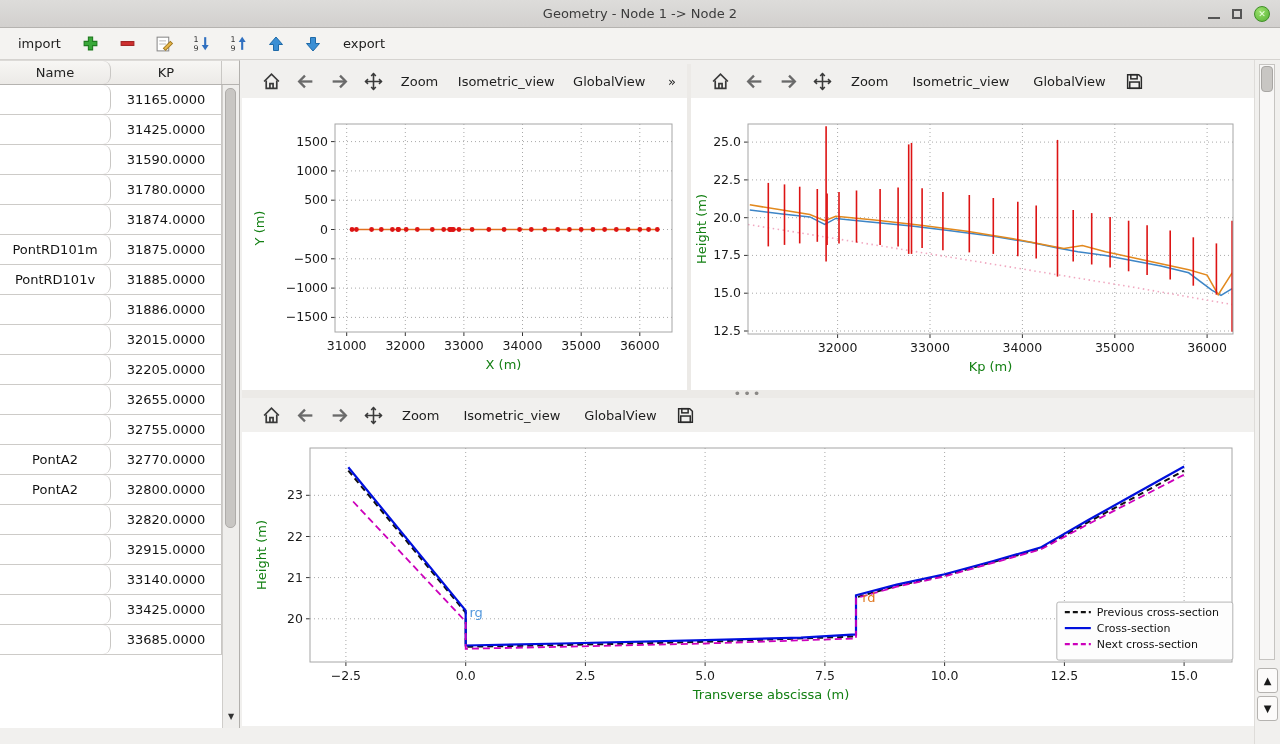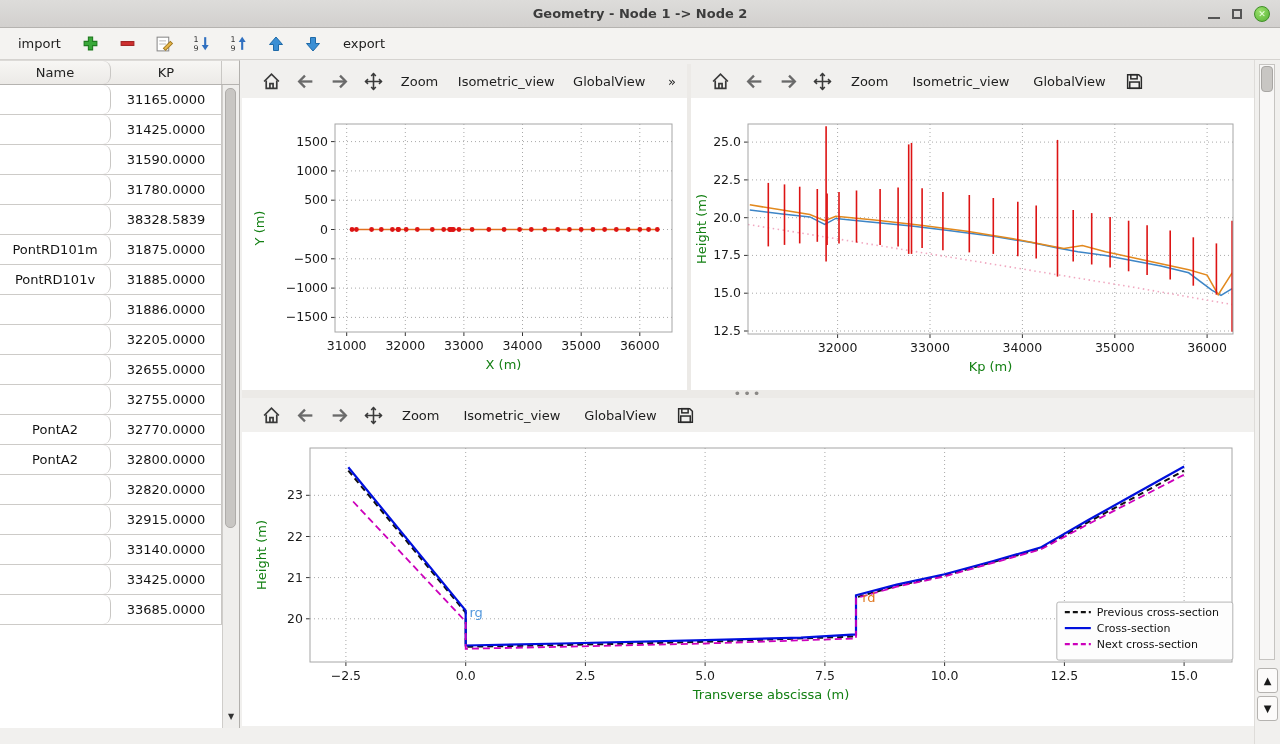--- a/index.html
+++ b/index.html
@@ -1,21 +1,21 @@
 <!DOCTYPE html>
 <html><head>
 <meta charset="utf-8">
 <style>
   * { margin:0; padding:0; box-sizing:border-box; font-family:"DejaVu Sans","Liberation Sans",sans-serif; }
   html,body { width:1280px; height:744px; overflow:hidden; background:#f1f0ee; }
   .window { position:relative; width:1280px; height:744px; background:#f1f0ee; }
 
   
   .titlebar { position:relative; height:28px; background:linear-gradient(#dddcda,#d2d0ce); border-bottom:1px solid #b5b3b0; }
-  .titlebar .title { position:absolute; left:0; right:0; top:6px; text-align:center; font-size:13px; font-weight:bold; color:#3c3c3c; }
+  .titlebar .title { position:absolute; left:0; right:0; top:6px; text-align:center; font-size:13px; font-weight:normal; color:#3c3c3c; }
   .win-controls { position:absolute; right:10px; top:0; height:28px; display:flex; align-items:center; gap:12px; }
   .wc-min { width:12px; height:10px; border-bottom:2px solid #555; }
   .wc-restore { width:10px; height:10px; border:2px solid #555; }
   .wc-close { width:16px; height:16px; border-radius:50%; background:radial-gradient(circle at 35% 30%, #9be06c, #57b335); border:1px solid #3f8f27; display:flex; align-items:center; justify-content:center; color:#eaffe0; font-size:9px; line-height:1; }
 
   
   .app-toolbar { height:32px; background:#f4f3f1; border-bottom:1px solid #d5d3d0; display:flex; align-items:center; padding:0 14px; gap:15px; }
   .tb-text { font-size:13px; color:#1d1d1d; padding:3px 4px; cursor:default; }
   .tb-icon { width:22px; height:22px; display:flex; align-items:center; justify-content:center; }
 
@@ -150,33 +150,37 @@
           <div class="trow">
             <div class="tcell name"></div>
             <div class="tcell kp">31590.0000</div>
           </div>
           <div class="trow">
             <div class="tcell name"></div>
             <div class="tcell kp">31780.0000</div>
           </div>
           <div class="trow">
             <div class="tcell name"></div>
-            <div class="tcell kp">38328.5839</div>
+            <div class="tcell kp">31874.0000</div>
           </div>
           <div class="trow">
             <div class="tcell name">PontRD101m</div>
             <div class="tcell kp">31875.0000</div>
           </div>
           <div class="trow">
             <div class="tcell name">PontRD101v</div>
             <div class="tcell kp">31885.0000</div>
           </div>
           <div class="trow">
             <div class="tcell name"></div>
             <div class="tcell kp">31886.0000</div>
+          </div>
+          <div class="trow">
+            <div class="tcell name"></div>
+            <div class="tcell kp">32015.0000</div>
           </div>
           <div class="trow">
             <div class="tcell name"></div>
             <div class="tcell kp">32205.0000</div>
           </div>
           <div class="trow">
             <div class="tcell name"></div>
             <div class="tcell kp">32655.0000</div>
           </div>
           <div class="trow">

